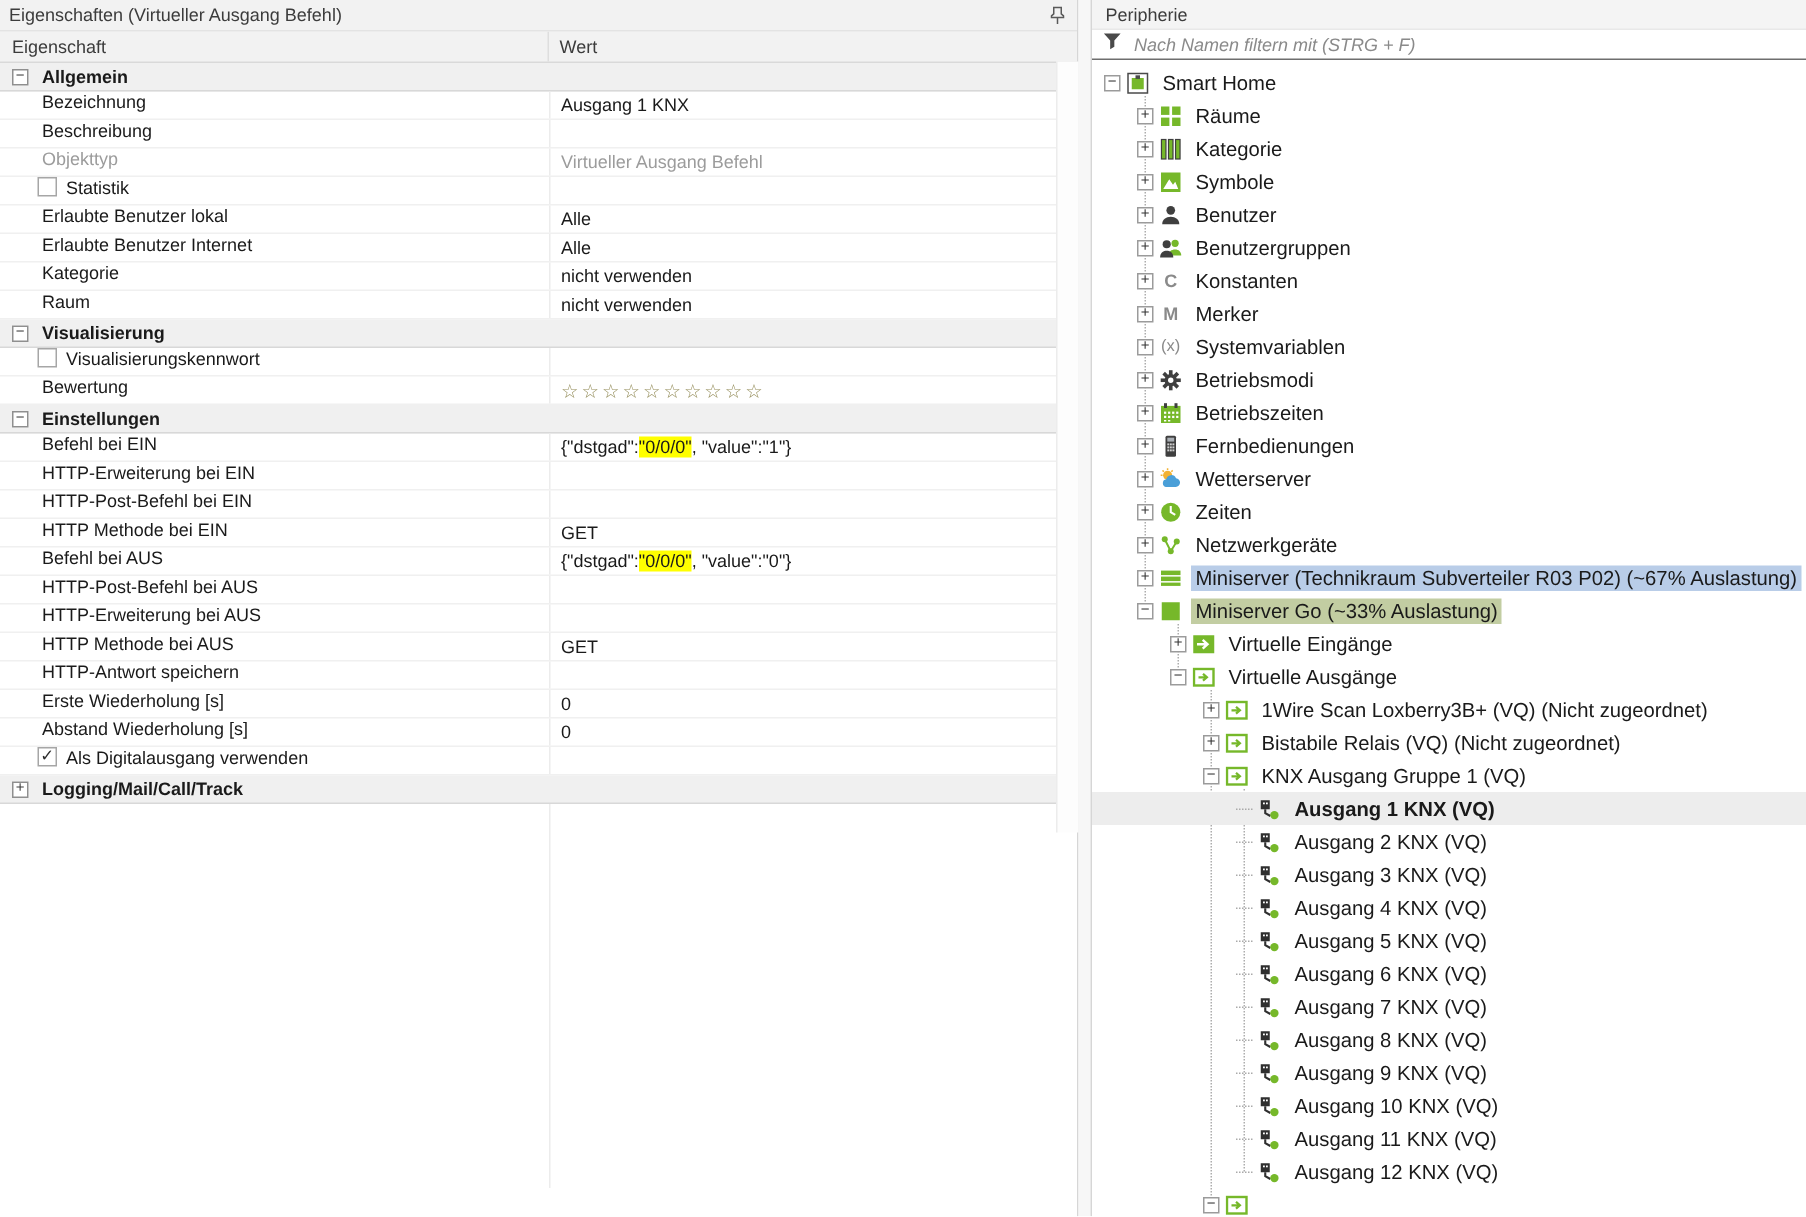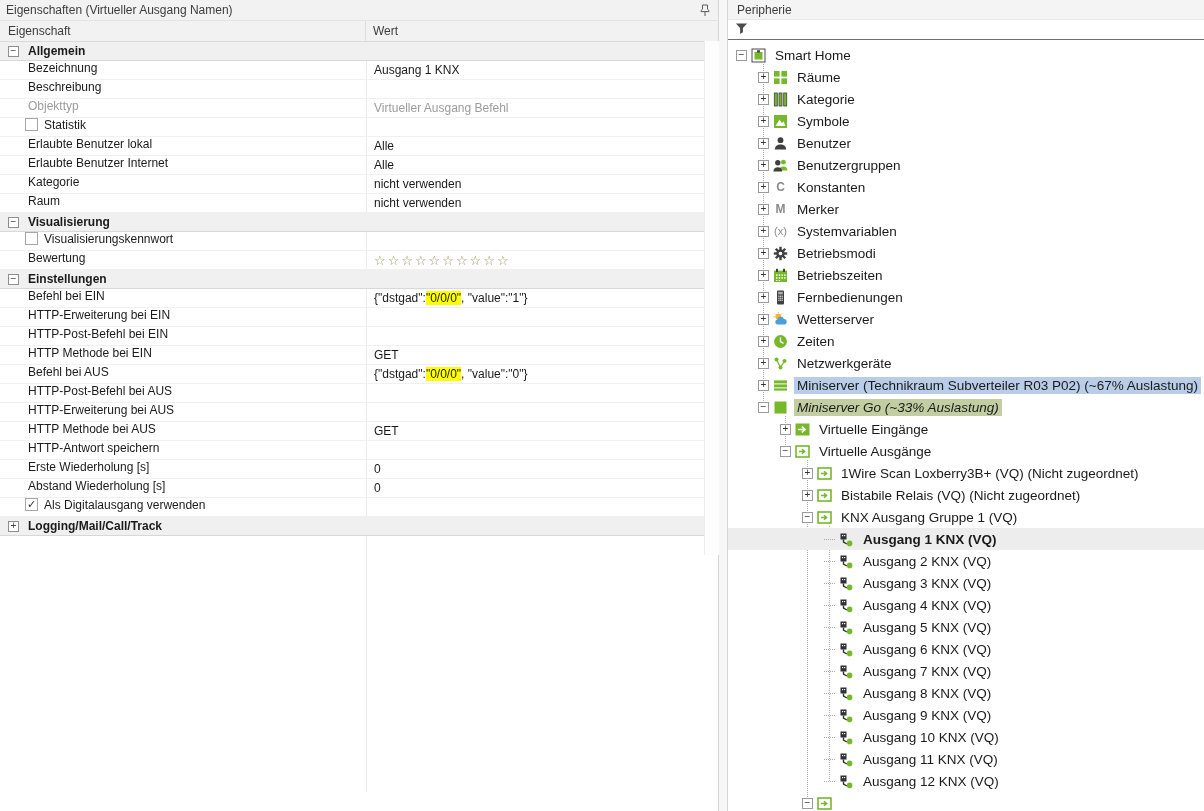--- a/index.html
+++ b/index.html
@@ -62,31 +62,31 @@
   .exp{flex:none;width:11px;height:11px;border:1px solid #9b9b9b;background:#fff;color:#333;
        display:flex;align-items:center;justify-content:center;font-size:10px;line-height:10px;
        box-sizing:border-box;margin-right:4px;cursor:pointer;}
   .stub{flex:none;width:11px;height:0;border-top:1px dotted #aaa;margin-right:4px;}
   .ticon{flex:none;width:15px;height:15px;margin-right:6px;display:flex;align-items:center;
          justify-content:center;}
   .ticon svg{width:15px;height:15px;display:block;}
   .ltr{font-size:12px;font-weight:bold;color:#8a8a8a;}
   .tlabel{padding:1px 3px;}
   .hl-blue{background:var(--selection_blue,#b9cde8);}
-  .hl-green{background:var(--selection_green,#c2cda2);font-style:italic;}
+  .hl-green{background:var(--selection_green,#c2cda2);}
   .guide{position:absolute;width:0;border-left:1px dotted #adadad;z-index:0;}
 </style>
 </head>
 <body>
 
 <div id="app">
 
   <div class="panel-left">
     <div class="lp-title">
-      <span>Eigenschaften (Virtueller Ausgang Namen)</span>
+      <span>Eigenschaften (Virtueller Ausgang Befehl)</span>
       <span class="pin">
         <svg viewBox="0 0 12 13">
             <path d="M3.5 1h5v4.2L10 6.6v1H2v-1l1.5-1.4z" fill="none" stroke="#5a5a5a" stroke-width="1"></path>
             <rect x="5.5" y="7.8" width="1" height="4.2" fill="#5a5a5a"></rect>
           </svg>
       </span>
     </div>
     <div class="lp-header">
       <div class="c1">Eigenschaft</div>
       <div class="c2">Wert</div>
@@ -265,20 +265,21 @@
   <div class="panel-right">
     <div class="rp-title">
       <span>Peripherie</span>
     </div>
     <div class="rp-filter">
       <span>
         <svg width="13" height="13" viewBox="0 0 14 14">
             <path d="M1 1.5h12L8.5 6.5v4.5l-3 1.8V6.5z" fill="#4a4a4a"></path>
           </svg>
       </span>
+      <input type="text" value="" placeholder="Nach Namen filtern mit (STRG + F)" style="">
     </div>
     <div id="tree">
         <div class="trow">
           <span class="sp" style="width: 8px;"></span>
           <span class="exp">−</span>
           <span class="ticon">
             <svg viewBox="0 0 15 15">
               <rect x="1" y="1" width="13" height="13" fill="#fff" stroke="#4a4a4a"></rect>
               <rect x="3.5" y="4" width="8" height="7.5" fill="#76b82a"></rect>
               <rect x="6" y="2.2" width="3" height="2.4" fill="#4a4a4a"></rect>

